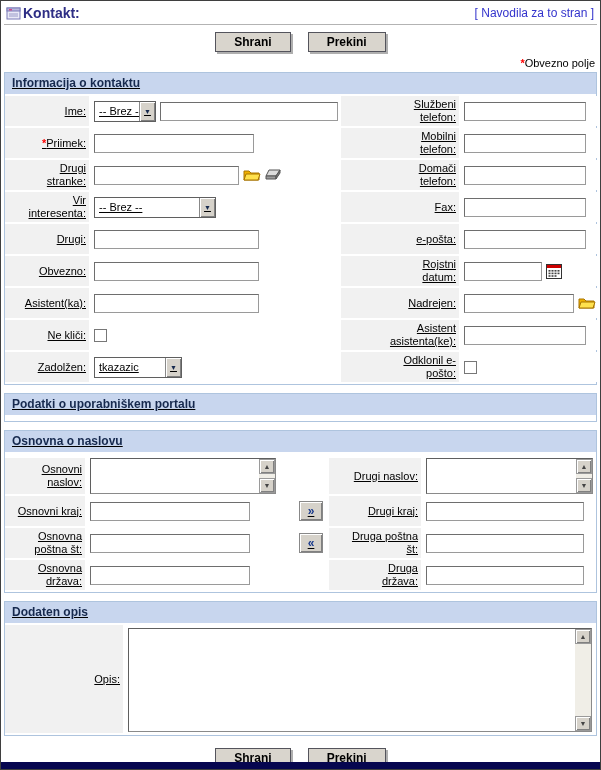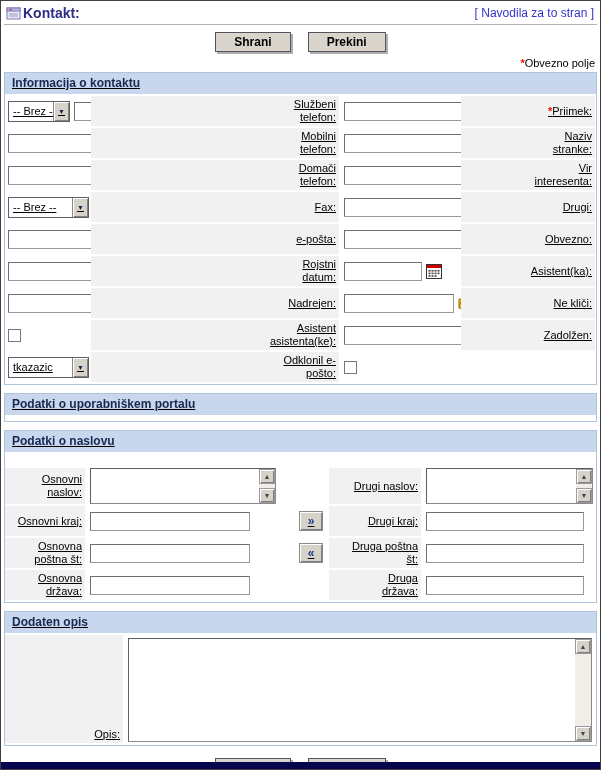--- a/index.html
+++ b/index.html
@@ -56,29 +56,29 @@
   
   .tawrap { position:relative; display:inline-block; border:1px solid #8a8a8a; border-top-color:#5f5f5f; border-left-color:#5f5f5f; background:#fff; }
   .tawrap textarea { display:block; border:0; resize:none; outline:none; font-family:"Liberation Sans", sans-serif; font-size:11px; padding:1px 2px; background:#fff; }
   .sbar { position:absolute; top:0; right:0; bottom:0; width:16px; background:#f0eee7;
           display:flex; flex-direction:column; justify-content:space-between; }
   .sbtn { height:15px; background:#d6d2ca; border:1px solid #9a9a9a;
           box-shadow:inset 1px 1px 0 #fff, inset -1px -1px 0 #808080;
           font-size:7px; color:#444; display:flex; align-items:center; justify-content:center; cursor:pointer; }
 
   
-  .agrid { display:grid; grid-template-columns:80px 206px 32px 92px 1fr; gap:2px; background:#fff; padding:16px 1px 2px 0; }
+  .agrid { display:grid; grid-template-columns:80px 206px 32px 92px 1fr; gap:2px; background:#fff; padding:6px 1px 2px 0; }
   .mid { display:flex; align-items:center; justify-content:center; background:#fff; }
   .copybtn { width:24px; height:20px; background:#d6d2ca; border:1px solid #888;
              box-shadow:inset 1px 1px 0 #fff, inset -1px -1px 0 #808080;
              font-weight:bold; color:#1a3a8c; font-size:12px; line-height:16px; cursor:pointer; }
 
   
   .dgrid { display:grid; grid-template-columns:118px 1fr; gap:2px; background:#fff; padding:2px 1px 2px 0; min-height:112px; }
-  .dgrid .lc { align-items:flex-end; }
+  .dgrid .lc { align-items:center; }
   .dgrid .fc { align-items:flex-start; padding-top:3px; }
 
   .navybar { position:absolute; left:0; right:0; bottom:0; height:7px; background:#06064f; }
 </style>
 </head>
 <body>
 
 <div class="page">
 
   <div class="titlebar">
@@ -99,20 +99,23 @@
   <div class="btnrow">
     <button class="crmbtn">Shrani</button>
     <button class="crmbtn">Prekini</button>
   </div>
   <div class="reqnote"><span class="red">*</span><span>Obvezno polje</span></div>
 
   <div class="section">
     <div class="sechead">Informacija o kontaktu</div>
     <div class="cgrid">
 
+      <div class="lc">
+          <span class="lbl">Ime:</span>
+        </div>
       <div class="fc">
         <span class="fsel selw62">
           <span class="fsel-val">-- Brez --</span>
           <span class="fsel-btn">▼</span>
         </span>
         <input class="tin w178" value="" style="">
       </div>
       <div class="lc">
           <span class="lbl">Službeni
 telefon:</span>
@@ -130,21 +133,21 @@
         </div>
       <div class="lc">
           <span class="lbl">Mobilni
 telefon:</span>
         </div>
       <div class="fc">
           <input class="tin w122" value="" style="">
         </div>
 
       <div class="lc">
-          <span class="lbl">Naziv
+          <span class="lbl">Drugi
 stranke:</span>
         </div>
       <div class="fc">
         <input class="tin w145" value="" style="">
         <span class="icon">
           <svg width="18" height="14" viewBox="0 0 18 14">
             <path d="M1 3 L6 3 L8 5 L16 5 L16 12 L1 12 Z" fill="#f0b000" stroke="#a87400"></path>
             <path d="M3 6 L17 6 L15 12 L1 12 Z" fill="#ffe14d" stroke="#a87400"></path>
           </svg>
         </span>
@@ -286,21 +289,21 @@
 
     </div>
   </div>
 
   <div class="section">
     <div class="sechead">Podatki o uporabniškem portalu</div>
     <div class="secbody-empty"></div>
   </div>
 
   <div class="section">
-    <div class="sechead">Podatki o naslovu</div>
+    <div class="sechead">Osnovna o naslovu</div>
     <div class="agrid">
 
       <div class="lc">
           <span class="lbl">Osnovni
 naslov:</span>
         </div>
       <div class="fc">
         <span class="tawrap">
           <textarea style="width: 184px; height: 34px;"></textarea>
           <span class="sbar">

